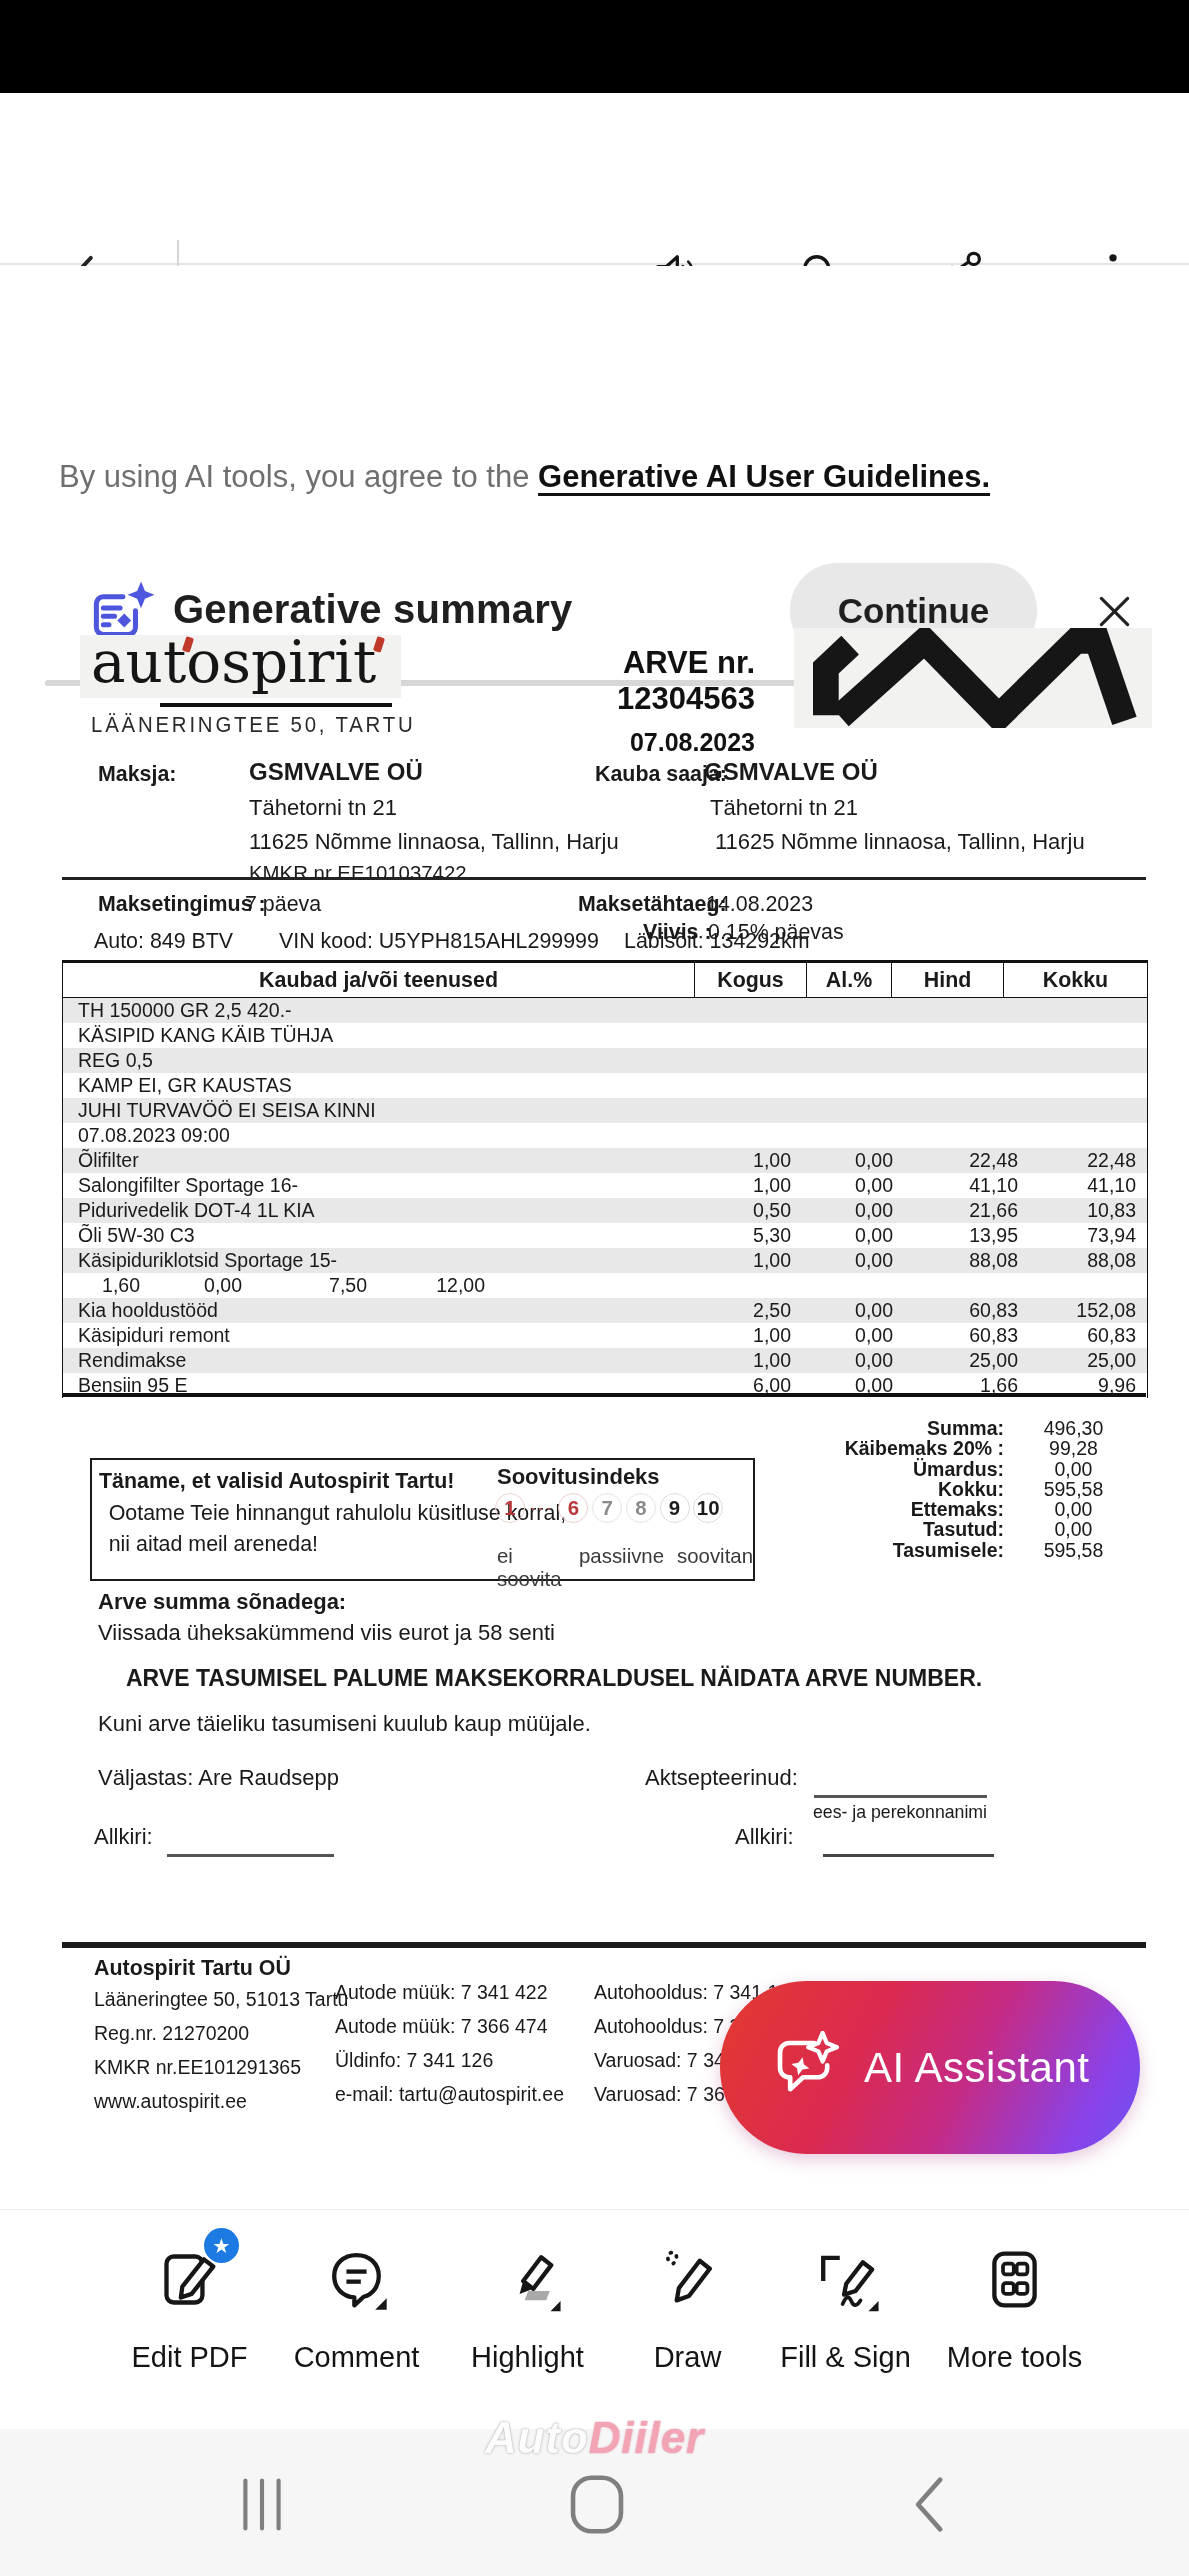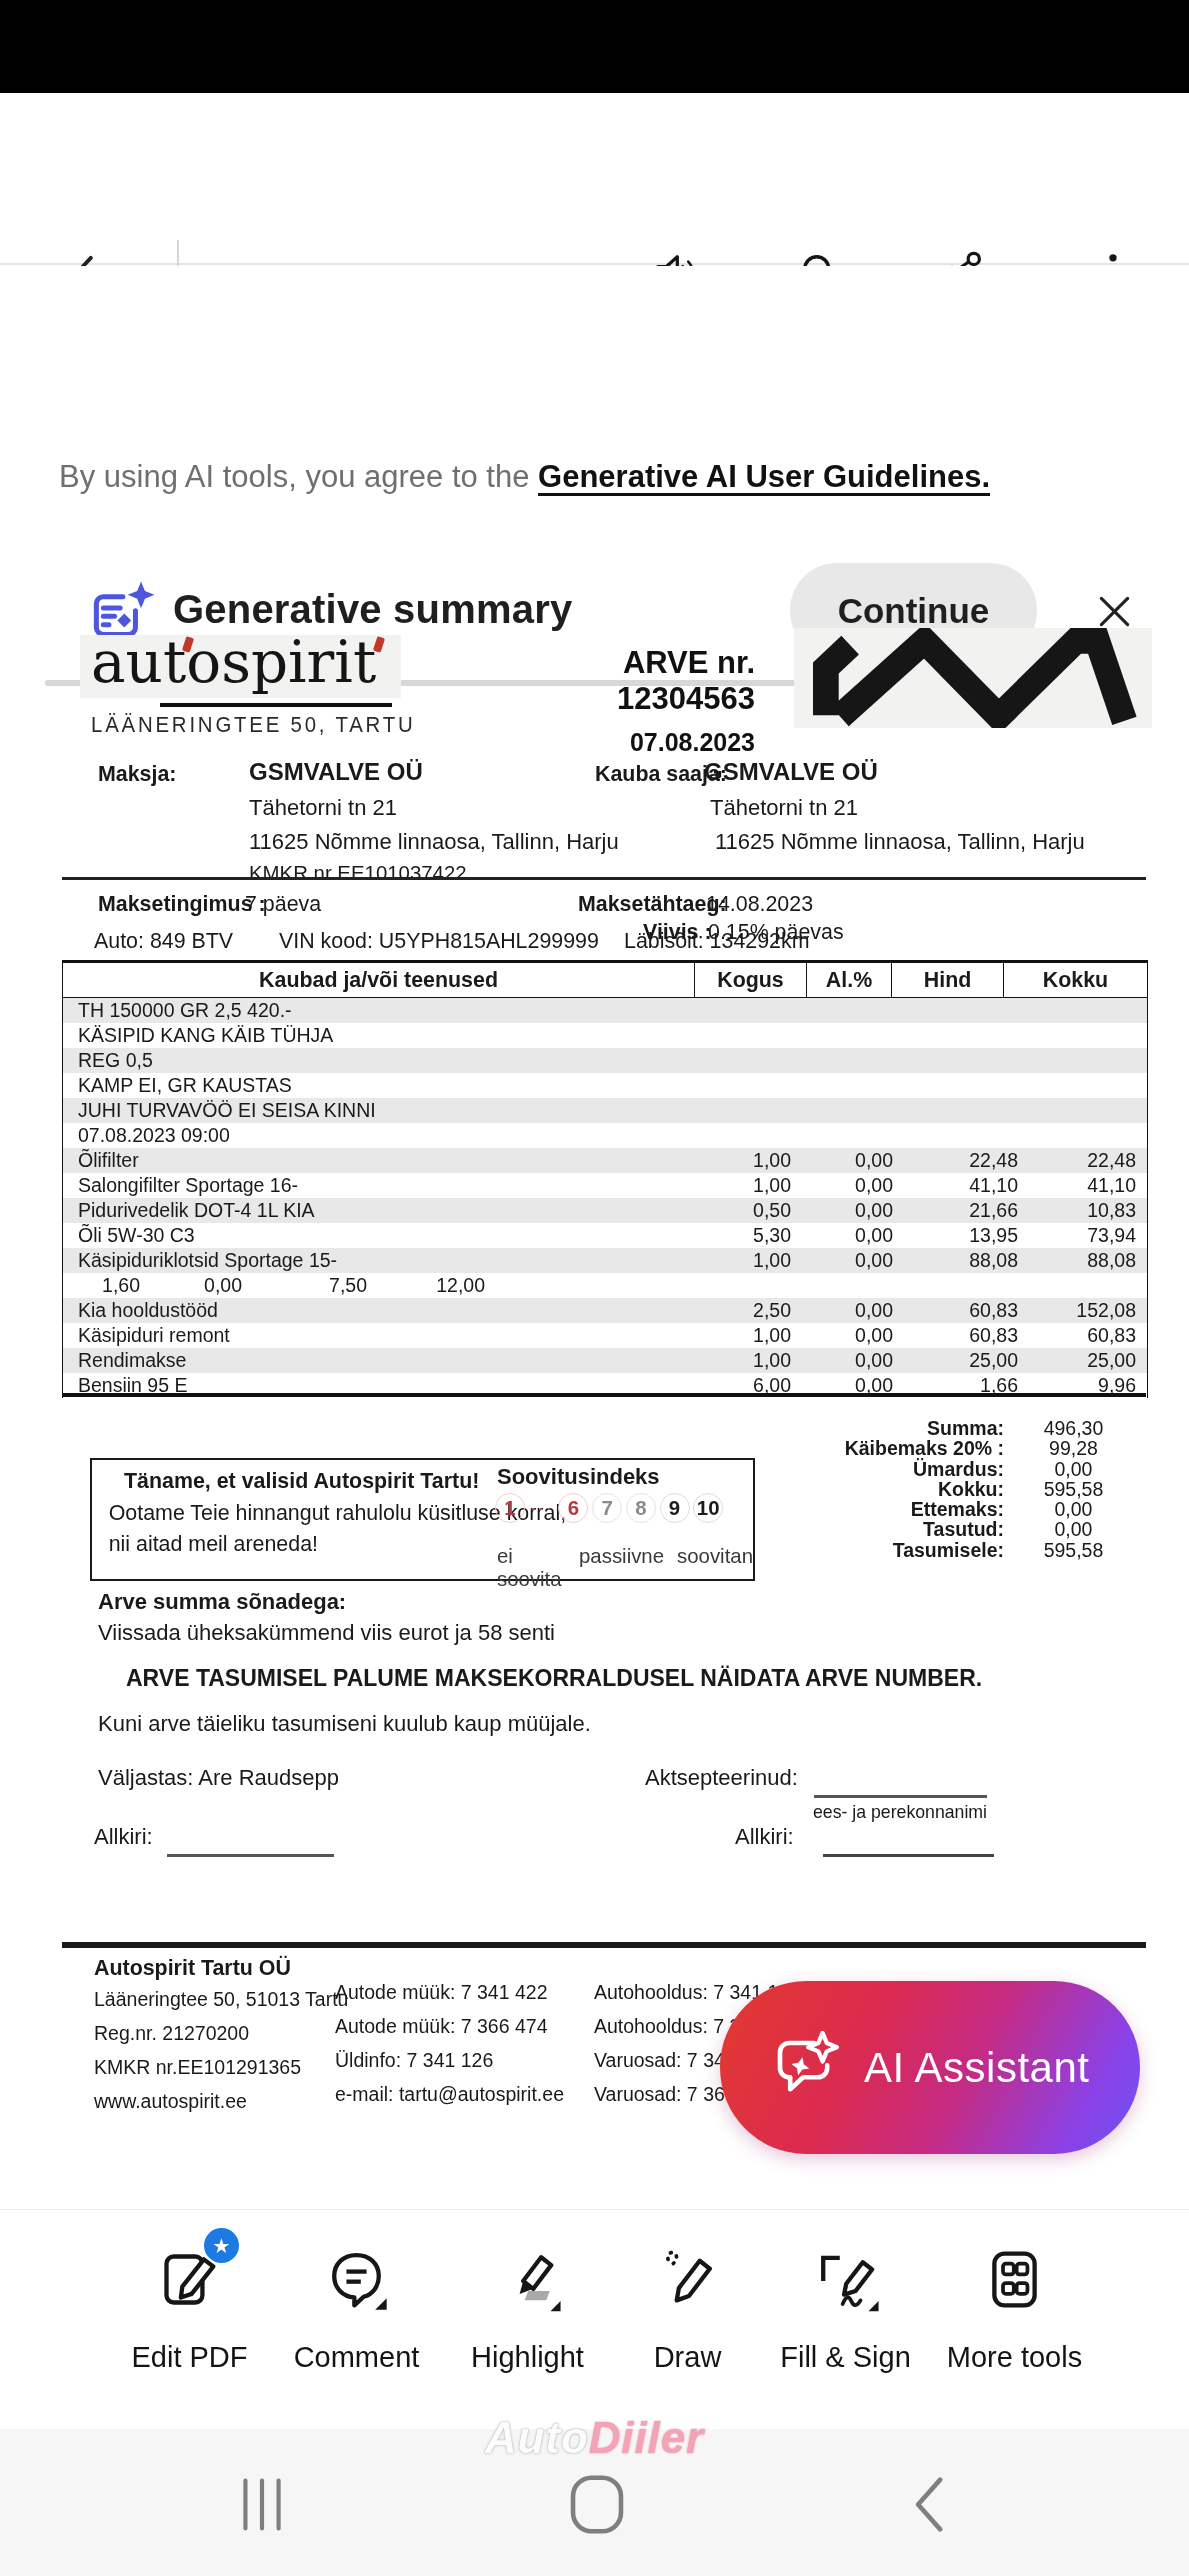--- a/index.html
+++ b/index.html
@@ -53,21 +53,21 @@
   .item-row .num{text-align:right;white-space:nowrap;}
   .item-row .qty{width:77px;} .item-row .disc{width:102px;} .item-row .price{width:125px;} .item-row .total{width:118px;}
   .table-bottom{position:absolute;left:62px;top:1393px;width:1084px;height:3.7px;background:#111;}
   
   .summary{position:absolute;left:734px;top:1418px;width:409px;}
   .sum-row{display:flex;line-height:20.3px;font-size:19.5px;}
   .sum-row .sl{flex:1;text-align:right;font-weight:bold;padding-right:0;}
   .sum-row .sv{width:139px;text-align:center;}
   
   .fb-box{position:absolute;left:90px;top:1458px;width:661px;height:119px;border:2.8px solid #1a1a1a;background:#fff;}
-  .fb-thanks{position:absolute;left:32px;top:9.3px;font-size:21.4px;font-weight:bold;}
+  .fb-thanks{position:absolute;left:7px;top:9.3px;font-size:21.4px;font-weight:bold;}
   .fb-l1{position:absolute;left:16.7px;top:41px;font-size:21.4px;}
   .fb-l2{position:absolute;left:16.7px;top:72px;font-size:21.4px;}
   .fb-title{position:absolute;left:405px;top:3.7px;font-size:22px;font-weight:bold;}
   .fb-scale{position:absolute;left:403px;top:33px;display:flex;align-items:center;gap:3.7px;}
   .circ{width:30px;height:30px;border-radius:50%;display:flex;align-items:center;justify-content:center;
     font-size:20.4px;font-weight:bold;box-sizing:border-box;}
   .circ.red{border:1.9px solid #eecfcf;color:#b8383b;}
   .circ.gray{border:1.9px solid #e4e4e4;color:#8a8a8a;}
   .circ.dark{border:1.9px solid #dcdcdc;color:#1c1c1c;}
   .fb-dots{color:#c05050;font-size:18.6px;letter-spacing:1.9px;margin:0 0.9px;}

